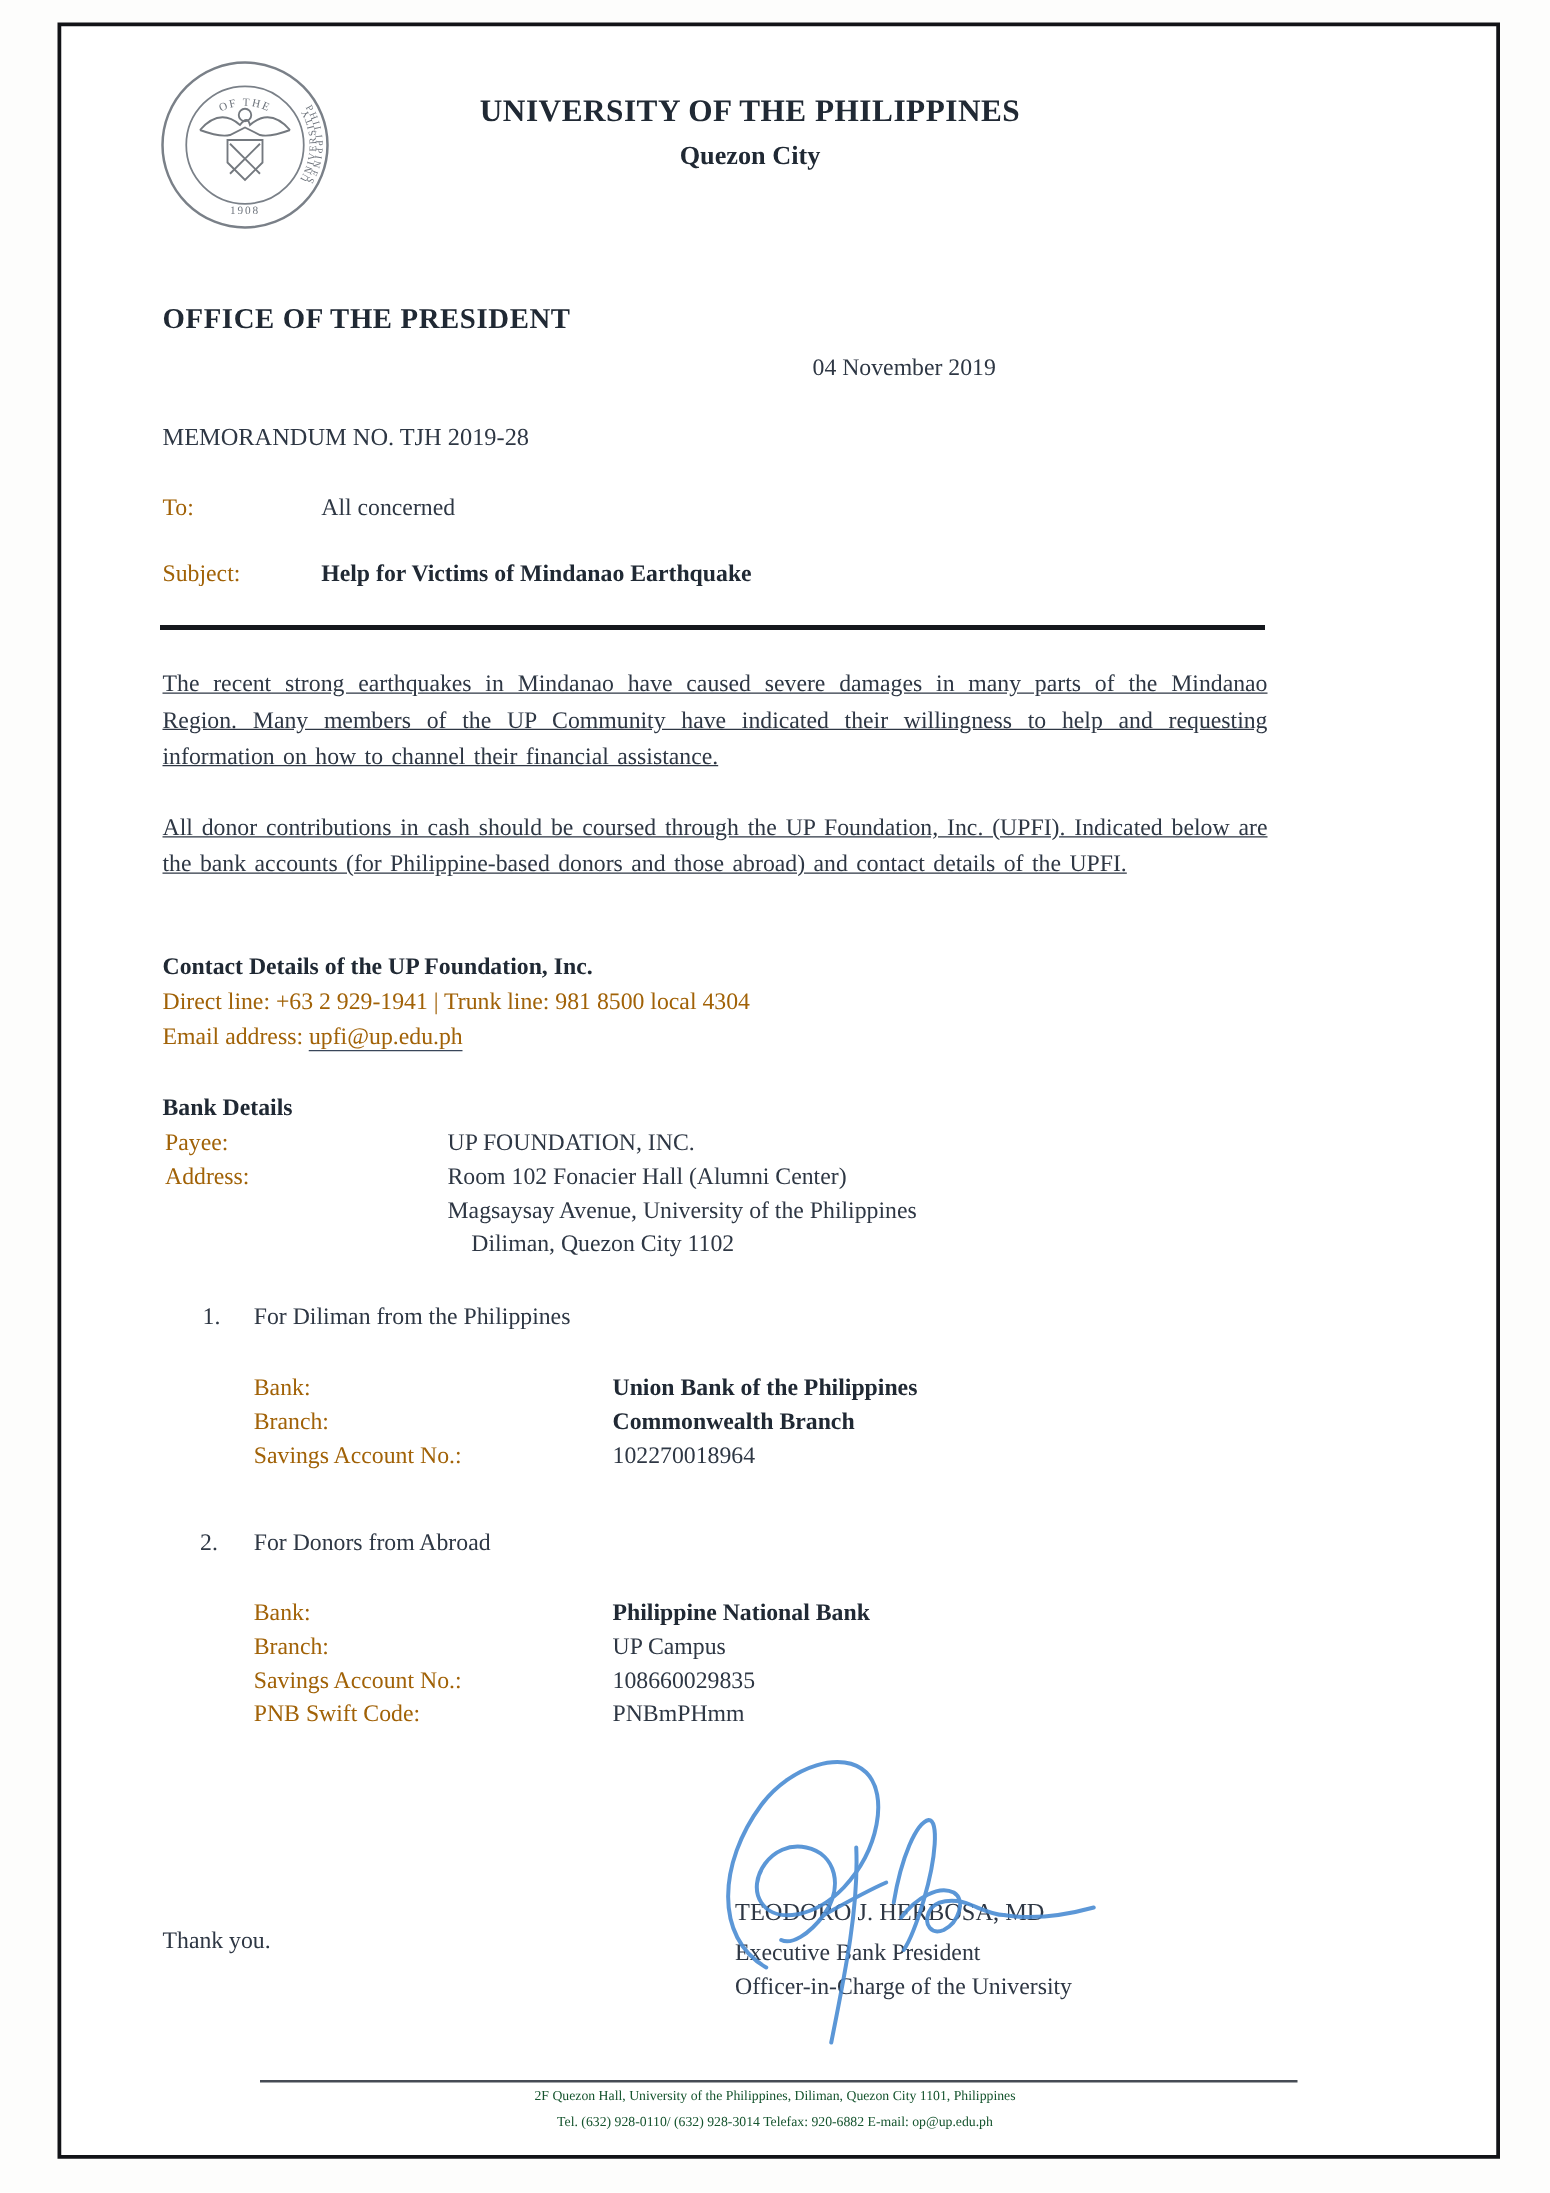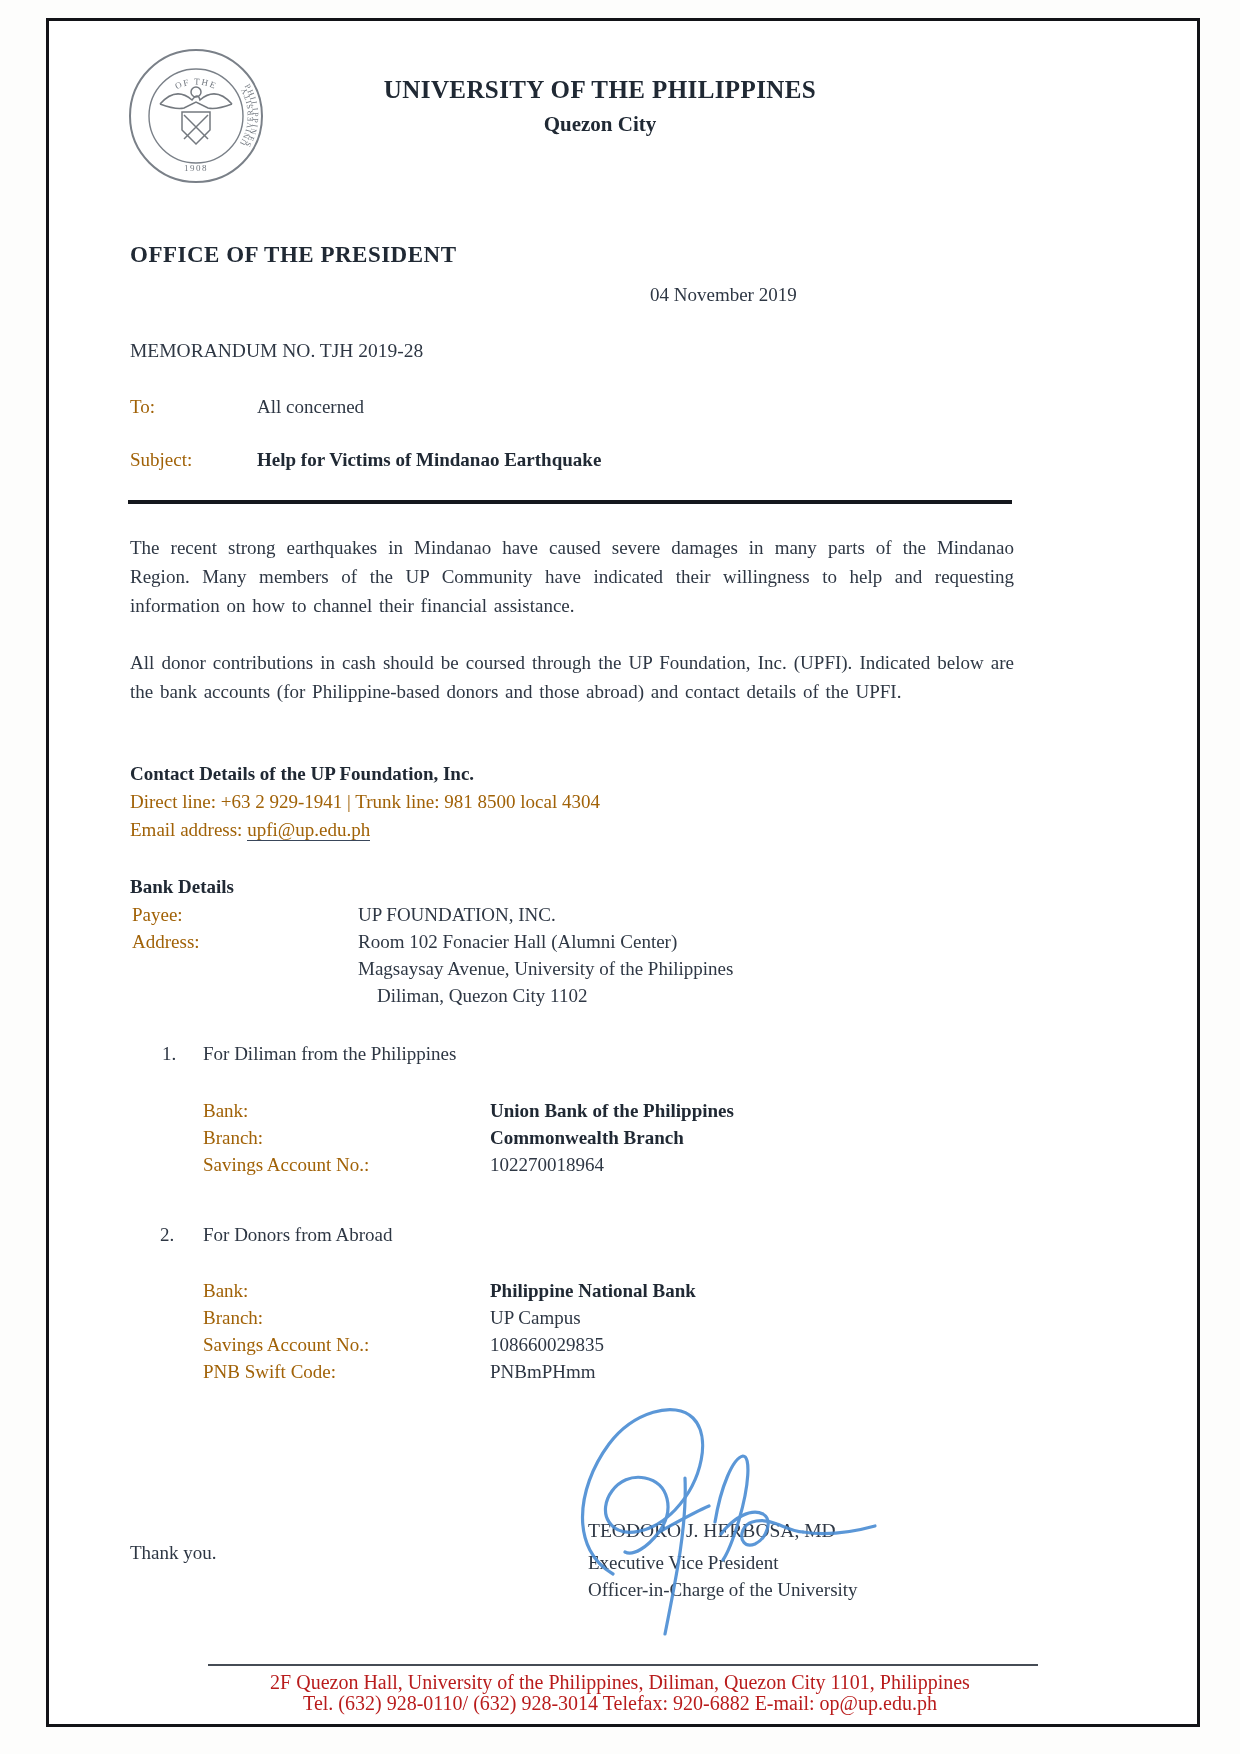--- a/index.html
+++ b/index.html
@@ -9,28 +9,28 @@
     font-size:19px;
   }
   .abs{position:absolute;}
   .page-frame{
     left:46px;top:18px;width:1154px;height:1709px;
     border:3px solid #121317;box-sizing:border-box;background:#ffffff;
   }
   .center{text-align:center;}
   .b{font-weight:700;color:#202934;}
   .lbl{color:#a16207;text-align:center;}
-  .jus{text-align:justify;line-height:29px;word-spacing:2px;}
+  .jus{text-align:justify;line-height:29px;word-spacing:2px;text-decoration:underline;}
   .title-univ{font-size:25px;letter-spacing:.4px;text-align:center;}
   .title-campus{font-size:21px;}
   .office{font-size:23px;letter-spacing:.5px;}
   .rule{background:#15181d;height:3.5px;}
   .frule{background:#464c55;height:2px;}
   .email-link{border-bottom:1.2px solid #39465a;}
-  .foot{font-size:20px;color:#b91c1c;}
+  .foot{font-size:11px;color:#14532d;}
   svg{overflow:visible;}
   .sig{pointer-events:none;}
 </style>
 </head>
 <body>
 
 <div class="abs page-frame"></div>
 
 <div class="abs" style="left:126px;top:46px;width:140px;height:140px;">
   <svg width="140" height="140" viewBox="0 0 140 140">
@@ -109,21 +109,21 @@
 <div class="abs lbl" style="left:203px;top:1307px;">Branch:</div>
 <div class="abs" style="left:490px;top:1307px;">UP Campus</div>
 <div class="abs lbl" style="left:203px;top:1334px;">Savings Account No.:</div>
 <div class="abs" style="left:490px;top:1334px;">108660029835</div>
 <div class="abs lbl" style="left:203px;top:1361px;">PNB Swift Code:</div>
 <div class="abs" style="left:490px;top:1361px;">PNBmPHmm</div>
 
 <div class="abs" style="left:130px;top:1530px;margin-top:12px;">Thank you.</div>
 
 <div class="abs" style="left:588px;top:1520px;font-size:19.5px;">TEODORO J. HERBOSA, MD</div>
-<div class="abs" style="left:588px;top:1552px;">Executive Vice President</div>
+<div class="abs" style="left:588px;top:1552px;">Executive Bank President</div>
 <div class="abs" style="left:588px;top:1579px;">Officer-in-Charge of the University</div>
 
 <div class="abs sig" style="left:535px;top:1398px;width:345px;height:240px;">
   <svg width="345" height="240" viewBox="0 0 345 240">
     <g fill="none" stroke="#4a8cd3" stroke-width="3.2" stroke-linecap="round" opacity="0.9">
       <path d="M 78 176 C 36 152 40 92 74 46 C 98 14 140 2 158 20 C 176 38 168 82 140 112 C 118 135 86 142 74 124 C 62 106 82 74 110 80 C 134 85 140 112 124 134 C 112 150 98 158 90 154"></path>
       <path d="M 124 134 C 142 124 160 114 174 108"></path>
       <path d="M 180 124 C 186 88 198 60 208 58 C 216 58 214 88 204 122 C 198 142 192 156 188 162"></path>
       <path d="M 186 136 C 198 120 216 110 228 116 C 238 122 232 140 220 146 C 210 150 204 142 208 132 C 212 122 228 120 242 126 C 252 130 260 134 268 134"></path>
       <path d="M 268 134 C 292 138 318 134 340 128"></path>

